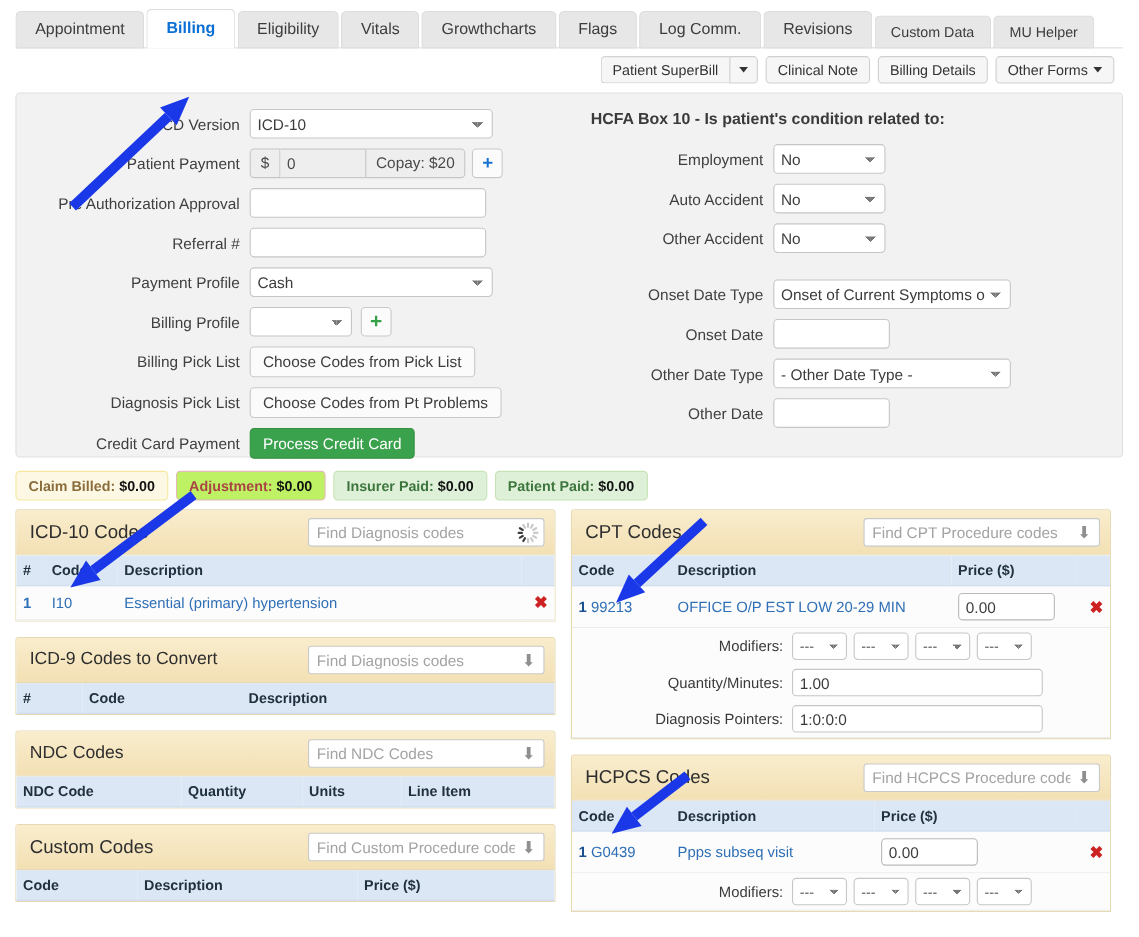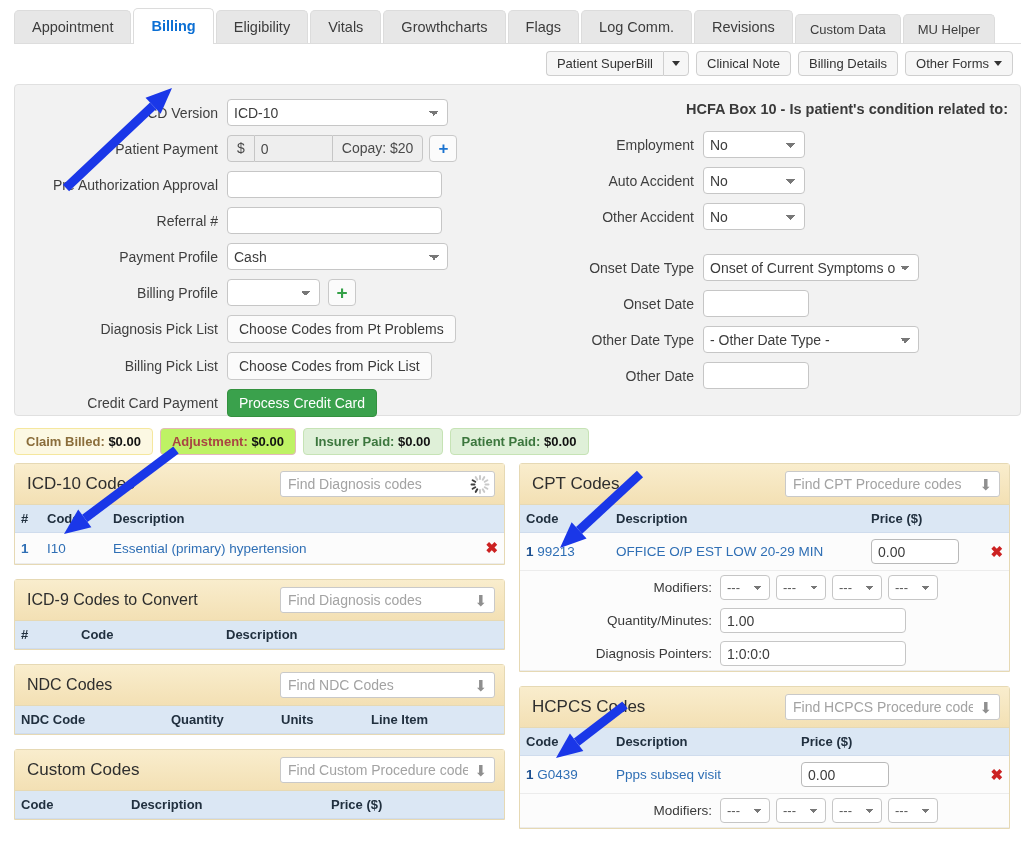--- a/index.html
+++ b/index.html
@@ -158,22 +158,21 @@
     cursor: pointer; display: inline-flex; align-items: center;
   }
   .green-btn {
     background: #3aa14c; border: 1px solid #34913f; border-radius: 4px;
     color: #ffffff; height: 28px; padding: 0 11px; font-size: 14px;
     cursor: pointer; display: inline-flex; align-items: center;
   }
 
   .hcfa-title {
     font-size: 14.5px; font-weight: bold; color: #3a3a3a;
-    margin: 2px 0 14px 14px;
-    text-align: right;
+    margin: 2px 0 14px 24px;
   }
   .rlabel { width: 190px; text-align: right; padding-right: 9px; font-size: 14px; color: #3f3f3f; white-space: nowrap; }
 
   
   .badges { display: flex; gap: 7px; margin: 12px 14px 8px 14px; }
   .badge {
     border-radius: 4px; padding: 5px 11px;
     font-size: 13px; font-weight: bold; white-space: nowrap;
   }
   .badge .amt { color: #111111; }
@@ -241,21 +240,21 @@
   select.mini {
     -webkit-appearance: none; appearance: none;
     width: 50px; height: 25px; border: 1px solid #c6c6c6; border-radius: 4px;
     background: #fff; font-size: 13px; color: #555; padding: 0 16px 0 6px;
     font-family: "Liberation Sans", sans-serif; outline: none; margin-right: 6px;
     background-image: linear-gradient(45deg, transparent 50%, #777 50%), linear-gradient(135deg, #777 50%, transparent 50%);
     background-position: calc(100% - 11px) 10px, calc(100% - 7px) 10px;
     background-size: 4px 4px, 4px 4px; background-repeat: no-repeat;
   }
   input.wide {
-    width: 186px; height: 25px; border: 1px solid #c6c6c6; border-radius: 4px;
+    width: 228px; height: 25px; border: 1px solid #c6c6c6; border-radius: 4px;
     background: #fff; font-size: 14px; color: #3c3c3c; padding: 0 6px;
     font-family: "Liberation Sans", sans-serif; outline: none;
   }
   input.price {
     width: 88px; height: 25px; border: 1px solid #b9b9b9; border-radius: 4px;
     background: #fff; font-size: 14px; color: #3c3c3c; padding: 0 6px;
     font-family: "Liberation Sans", sans-serif; outline: none;
   }
 
   
@@ -335,27 +334,27 @@
 
       <div class="frow">
         <div class="flabel">Billing Profile</div>
         <div class="fctl" style="display:flex;align-items:center;">
           <select class="inp w130"><option></option></select>
           <span class="plus-btn green">+</span>
         </div>
       </div>
 
       <div class="frow">
+        <div class="flabel">Billing Pick List</div>
+        <div class="fctl"><span class="pick-btn">Choose Codes from Pick List</span></div>
+      </div>
+
+      <div class="frow">
         <div class="flabel">Diagnosis Pick List</div>
         <div class="fctl"><span class="pick-btn">Choose Codes from Pt Problems</span></div>
-      </div>
-
-      <div class="frow">
-        <div class="flabel">Billing Pick List</div>
-        <div class="fctl"><span class="pick-btn">Choose Codes from Pick List</span></div>
       </div>
 
       <div class="frow">
         <div class="flabel">Credit Card Payment</div>
         <div class="fctl"><span class="green-btn">Process Credit Card</span></div>
       </div>
 
     </div>
 
     <div class="col-right">

